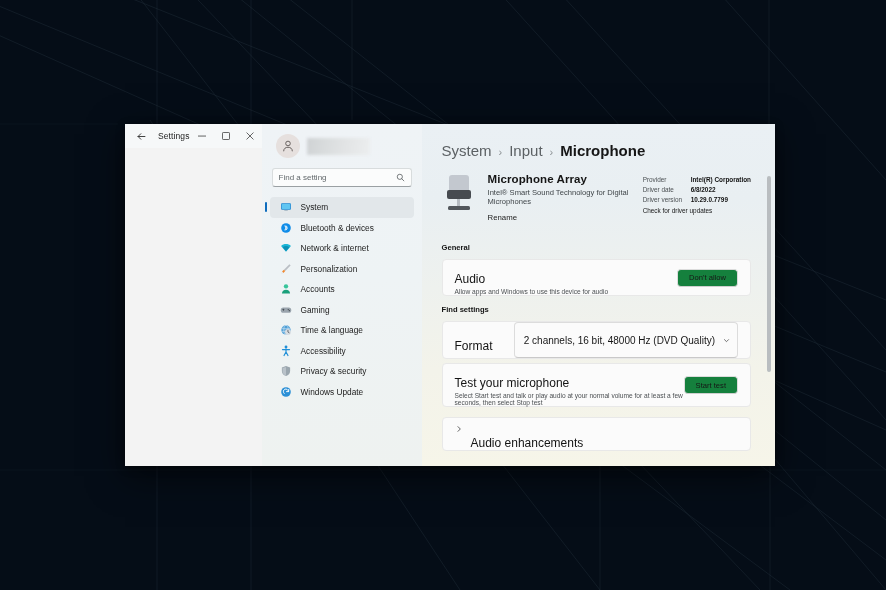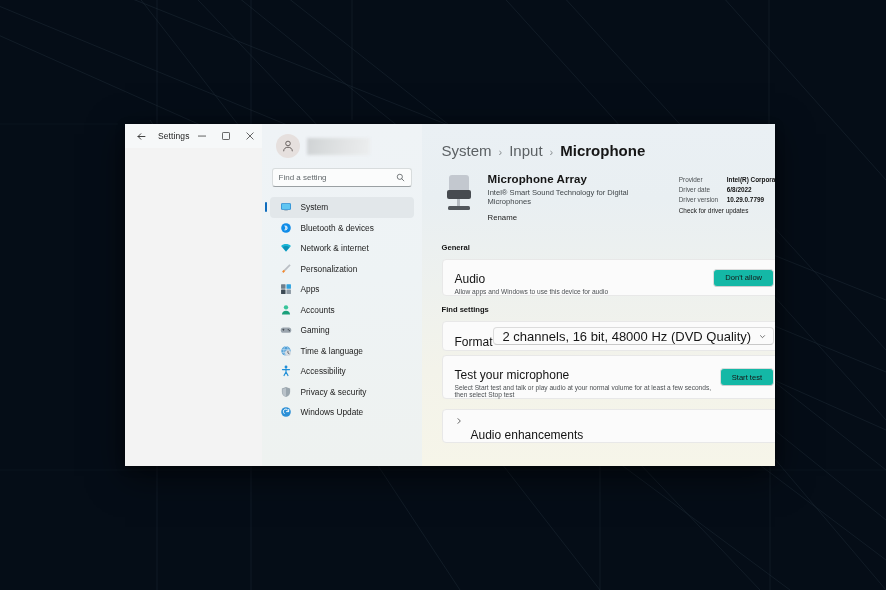--- a/index.html
+++ b/index.html
@@ -166,34 +166,34 @@
     margin-bottom: 4px;
   }
   .card.tall { min-height: 32px; }
   .card-main { flex: 1 1 auto; min-width: 0; }
   .card-title { font-size: 12px; color: #141414; margin-top: 12px; }
   .card-sub { font-size: 6.6px; color: #4c5053; margin-top: 2px; }
   .card-right { flex: 0 0 auto; display: flex; align-items: center; gap: 8px; }
 
   .btn {
     font-family: inherit; font-size: 7.6px; color: #161616;
-    background: #14b8a6;
+    background: #15803d;
     border: 1px solid #dcdcdc; border-bottom-color: #cfcfcf;
     border-radius: 4px;
     height: 18px; padding: 0 11px;
     display: inline-flex; align-items: center; justify-content: center;
     white-space: nowrap;
   }
 
   .combo {
-    font-family: inherit; font-size: 13px; color: #161616;
+    font-family: inherit; font-size: 10px; color: #161616;
     background: #fbfbfb;
     border: 1px solid #dcdcdc; border-bottom-color: #c9c9c9;
     border-radius: 4px;
-    height: 18px; padding: 0 7px 0 9px;
+    height: 36px; padding: 0 7px 0 9px;
     display: inline-flex; align-items: center; gap: 8px;
     white-space: nowrap;
   }
   .combo .chev { width: 7px; height: 7px; color: #3a3a3a; }
 
   .mic-small { width: 9px; height: 9px; color: #2c3035; flex: 0 0 9px; }
   .vol-num { font-size: 6.8px; color: #53585b; width: 13px; text-align: right; }
   .slider { width: 96px; height: 12px; position: relative; display: flex; align-items: center; }
   .slider .track { position: absolute; left: 0; right: 0; height: 1.6px; background: #c9ccce; border-radius: 1px; }
   .slider .fill { position: absolute; left: 0; height: 1.6px; background: #20283a; border-radius: 1px; }
@@ -340,31 +340,20 @@
             <span class="nav-ico">
               <svg viewBox="0 0 16 16">
                   <path d="M12.6 1.8l1.6 1.6-7.3 7.3-1.6-1.6z" fill="#b9bec4"></path>
                   <path d="M5.3 9.1l1.6 1.6-2.3 2.6-1.9-1.9z" fill="#f0862c"></path>
                   <path d="M2.7 11.4l1.9 1.9-2.9 1z" fill="#e2e5e8"></path>
                 </svg>
             </span>
             <span>Personalization</span>
           </div>
 
-          <div class="nav-item">
-            <span class="nav-ico">
-              <svg viewBox="0 0 16 16">
-                  <rect x="1.4" y="1.6" width="6" height="6" rx=".7" fill="#6f7f8c"></rect>
-                  <rect x="8.6" y="1.6" width="6" height="6" rx=".7" fill="#2ea3e0"></rect>
-                  <rect x="1.4" y="8.6" width="6" height="6" rx=".7" fill="#3d4a55"></rect>
-                  <rect x="8.6" y="8.6" width="6" height="6" rx=".7" fill="#8d99a4"></rect>
-                </svg>
-            </span>
-            <span>Apps</span>
-          </div>
 
           <div class="nav-item">
             <span class="nav-ico">
               <svg viewBox="0 0 16 16">
                   <circle cx="8" cy="4.4" r="2.9" fill="#37c49a"></circle>
                   <path d="M2.6 14c0-3.1 2.4-5 5.4-5s5.4 1.9 5.4 5z" fill="#1aa07b"></path>
                 </svg>
             </span>
             <span>Accounts</span>
           </div>

